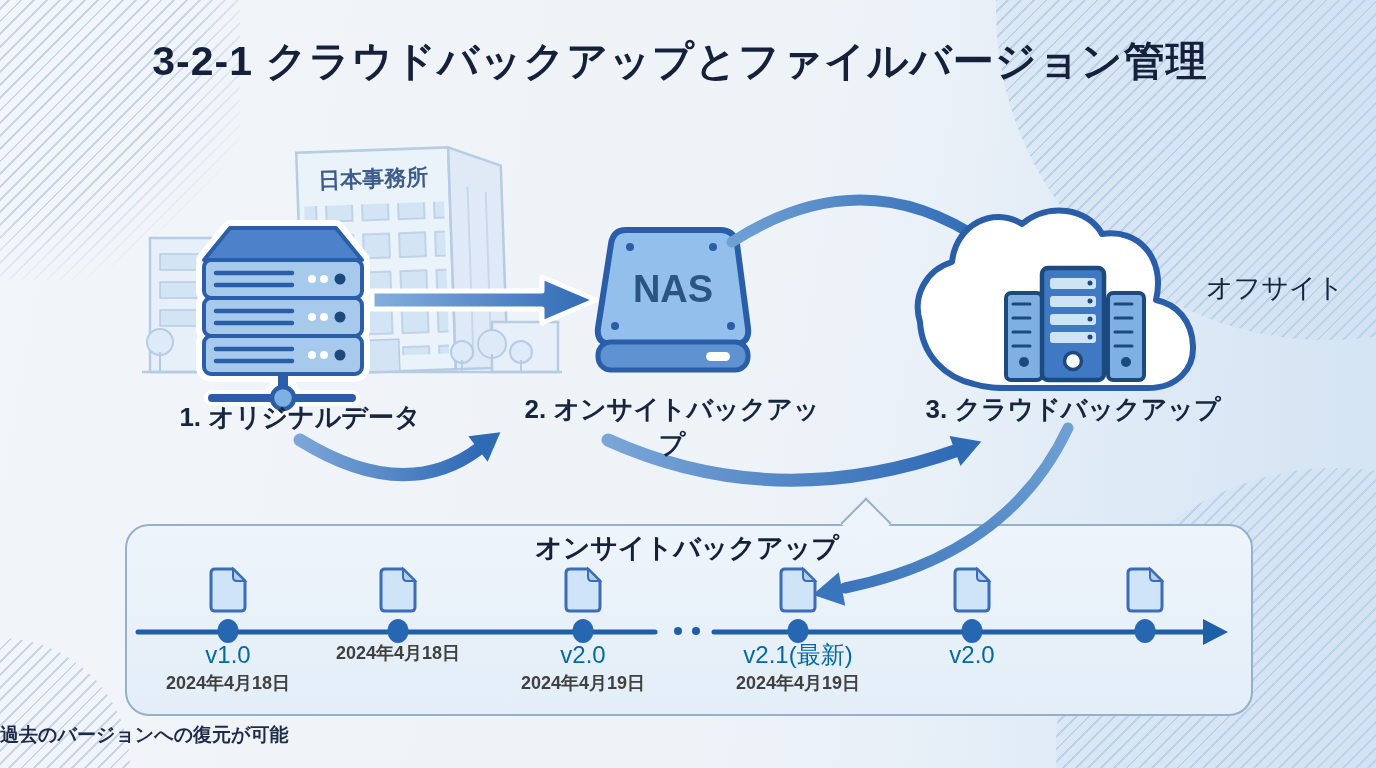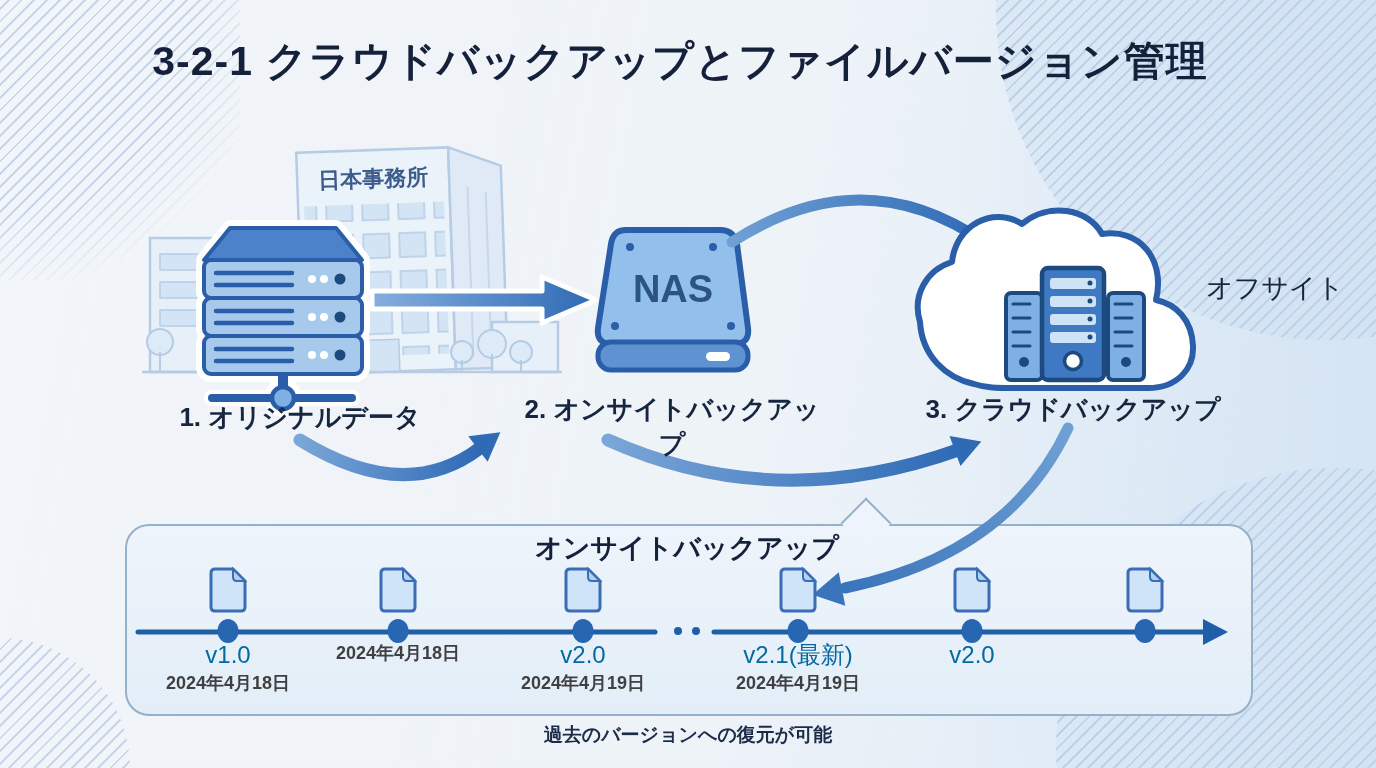--- a/index.html
+++ b/index.html
@@ -54,21 +54,21 @@
     left:125px;top:530px;width:1124px;text-align:center;
     font-size:27px;font-weight:800;color:#15213a;z-index:4;
   }
   .vcol{top:640px;width:200px;text-align:center;z-index:4;}
   .vcol .ver{font-size:24px;font-weight:400;color:#0369a1;line-height:30px;}
   .vcol .date{font-size:18px;font-weight:700;color:#404040;line-height:26px;}
   .v0{left:128px;} .v1{left:298px;} .v2{left:483px;}
   .v3{left:698px;} .v4{left:872px;} .v5{left:1045px;}
 
   .caption{
-    left:0;top:722px;width:1376px;text-align:center;
+    left:0;top:722px;width:1376px;
     font-size:19px;font-weight:600;color:#1c2b4a;z-index:4;
   }
   svg.scene{left:0;top:0;z-index:2;}
 </style>
 </head>
 <body>
 
 <div class="stripes stripe-tl"></div>
 <div class="stripes stripe-tr"></div>
 <div class="stripes stripe-br"></div>

